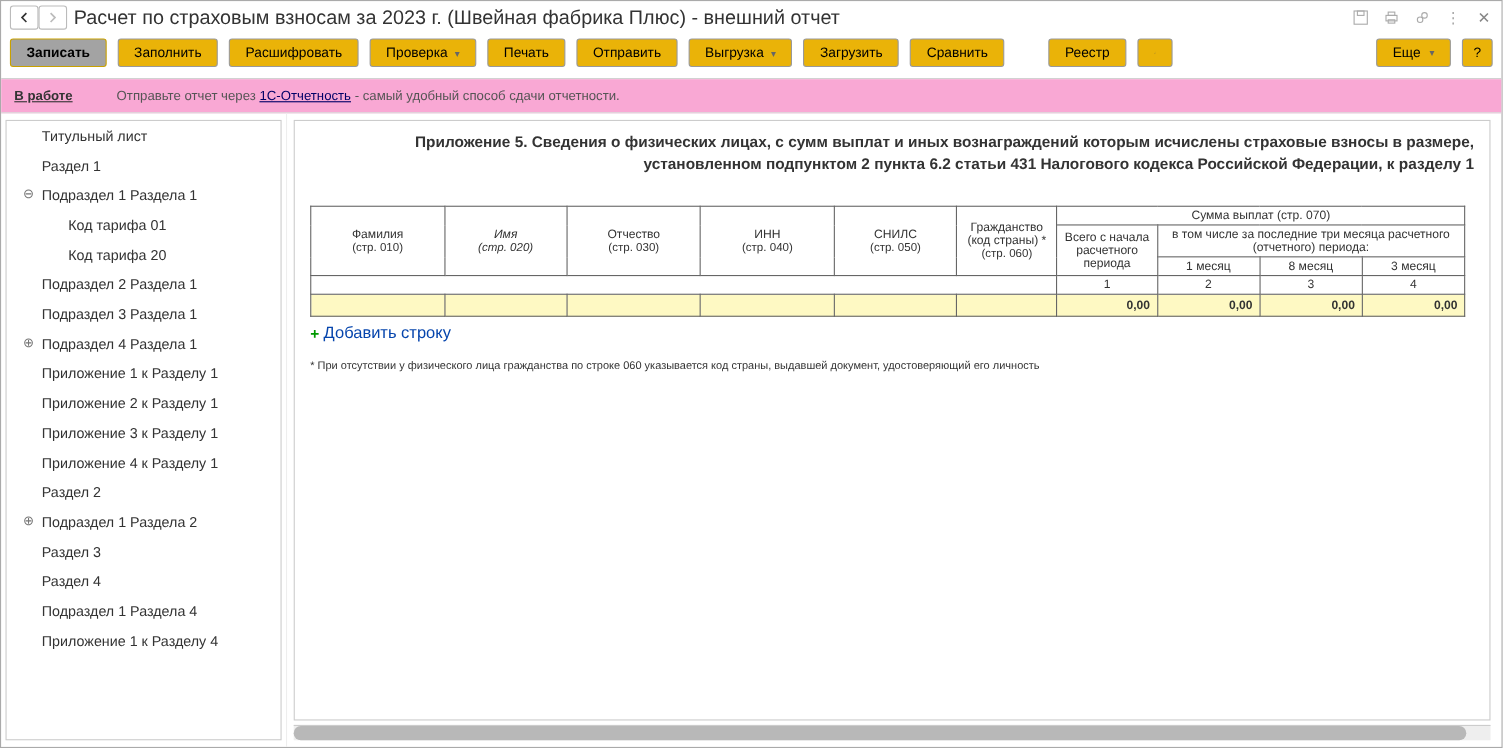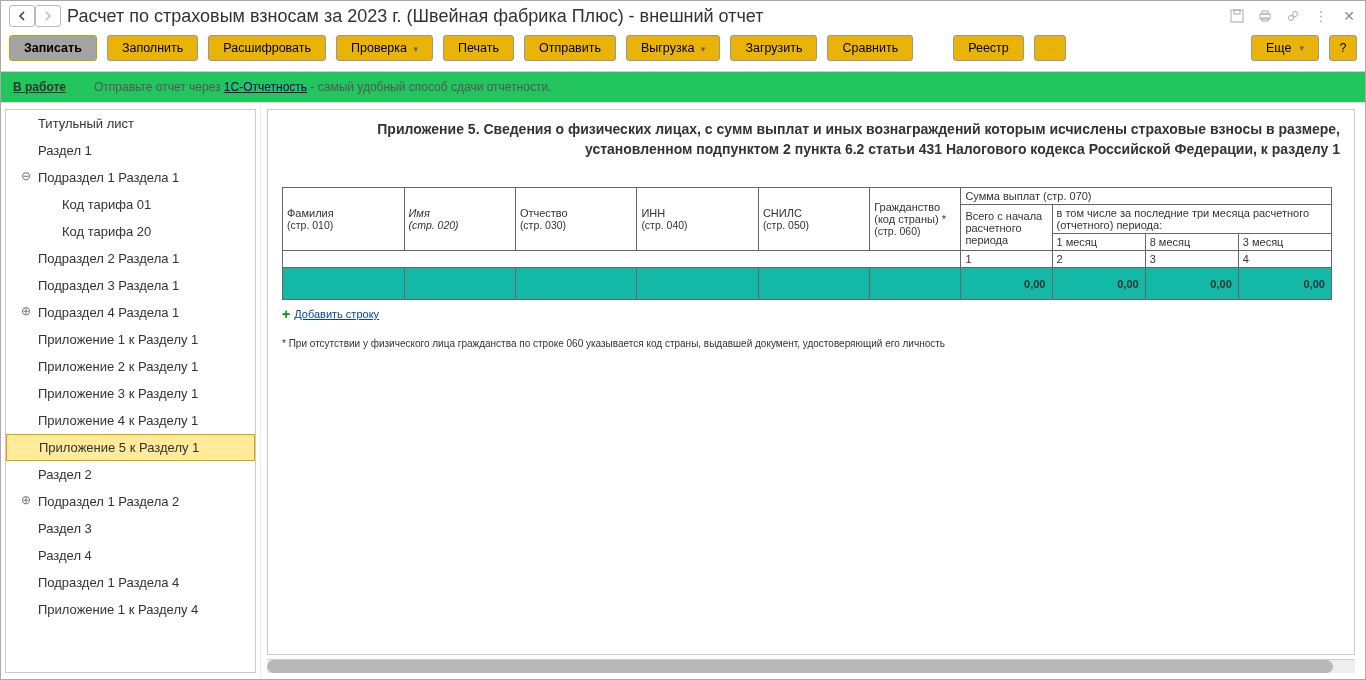--- a/index.html
+++ b/index.html
@@ -16,48 +16,48 @@
   
   .toolbar { display: flex; align-items: center; padding: 6px 8px 10px 8px; gap: 10px; border-bottom: 1px solid #ccc; }
   .btn { border: 1px solid #999; background: #eab308; border-radius: 3px; padding: 5px 14px; cursor: pointer; font-size: 12.5px; }
   .btn-primary { background: #a3a3a3; border: 1px solid #c9a100; font-weight: bold; }
   .btn-more { margin-left: auto; display:flex; align-items:center; gap:4px;}
   .btn-help { width: 28px; padding: 5px 0; text-align:center; }
   .btn-attach { width: 32px; display:flex; align-items:center; justify-content:center; }
   .drop::after { content: " ▾"; font-size: 9px; color: #666; margin-left: 4px; }
 
   
-  .status-line { background: #22c55e; padding: 8px 12px; display:flex; align-items:center; gap: 28px; border-bottom: 1px solid #ddd; }
+  .status-line { background: #f9a8d4; padding: 8px 12px; display:flex; align-items:center; gap: 40px; border-bottom: 1px solid #ddd; }
   .status-label { font-weight: bold; text-decoration: underline; }
   .status-msg { color: #555; }
   .status-msg a { color: #006; text-decoration: underline; cursor: pointer; }
 
   
   .body-row { flex: 1; display: flex; min-height: 0; }
   .sidebar { width: 260px; padding: 6px 4px; border-right: 1px solid #eee; }
   .tree { border: 1px solid #ccc; height: 100%; overflow-y: auto; }
   .node { padding: 6px 8px 6px 32px; cursor: pointer; font-size: 13px; position: relative; white-space: nowrap; }
   .node.l1 { padding-left: 32px; }
   .node.l2 { padding-left: 56px; }
   .node.selected { background: #ffeb99; border: 1px solid #d9a600; padding-top:5px; padding-bottom:5px; }
   .expander { position: absolute; left: 14px; top: 6px; width: 12px; height: 12px; color: #777; font-size: 12px; line-height: 12px; text-align: center; }
 
   
   .content { flex: 1; padding: 6px 10px 6px 6px; display:flex; flex-direction: column; min-width:0; }
   .sheet-wrap { flex:1; border:1px solid #ccc; padding: 10px 14px 10px 14px; overflow:auto; position:relative; }
   .sheet-title { font-weight: bold; text-align: right; font-size: 14px; line-height: 1.4; margin-bottom: 28px; }
   table.grid { border-collapse: collapse; width: 1050px; }
-  table.grid th, table.grid td { border: 1px solid #666; font-size: 11px; text-align: left; padding: 2px 4px; vertical-align: middle; }
+  table.grid th, table.grid td { border: 1px solid #666; font-size: 11px; text-align: center; padding: 2px 4px; vertical-align: middle; }
   table.grid th { font-weight: normal; }
   .sub { color: #333; font-size: 10.5px; }
   .row-numbers td { font-size: 11px; }
-  .data-row td { background: #14b8a6; height: 32px; }
+  .data-row td { background: #fef9c3; height: 20px; }
   .val-cell { text-align: right !important; padding-right: 6px !important; font-weight: bold; }
   .add-row { margin-top: 6px; display:flex; align-items:center; gap:4px; }
-  .add-row a { color: #0645ad; text-decoration: underline; cursor:pointer; font-size:11px; }
+  .add-row a { color: #0645ad; cursor:pointer; font-size:15px; }
   .plus { color: #090; font-weight: bold; font-size: 14px; }
   .footnote { margin-top: 16px; font-size: 10px; color: #333; }
   .hscroll { height: 14px; background: #eee; border-top: 1px solid #ccc; margin-top: 4px; position: relative; }
   .hthumb { position:absolute; left:0; top:0; height:100%; width: 98%; background:#b8b8b8; border-radius: 7px; }
 </style>
 </head>
 <body>
 
 <div class="topbar">
   <div class="nav-btn">
@@ -132,21 +132,20 @@
         <div class="node l1"><span class="expander">⊖</span><span>Подраздел 1 Раздела 1</span></div>
         <div class="node l2"><span>Код тарифа 01</span></div>
         <div class="node l2"><span>Код тарифа 20</span></div>
         <div class="node l1"><span>Подраздел 2 Раздела 1</span></div>
         <div class="node l1"><span>Подраздел 3 Раздела 1</span></div>
         <div class="node l1"><span class="expander">⊕</span><span>Подраздел 4 Раздела 1</span></div>
         <div class="node l1"><span>Приложение 1 к Разделу 1</span></div>
         <div class="node l1"><span>Приложение 2 к Разделу 1</span></div>
         <div class="node l1"><span>Приложение 3 к Разделу 1</span></div>
         <div class="node l1"><span>Приложение 4 к Разделу 1</span></div>
-        <div class="node l1 selected"><span>Приложение 5 к Разделу 1</span></div>
         <div class="node l1"><span>Раздел 2</span></div>
         <div class="node l1"><span class="expander">⊕</span><span>Подраздел 1 Раздела 2</span></div>
         <div class="node l1"><span>Раздел 3</span></div>
         <div class="node l1"><span>Раздел 4</span></div>
         <div class="node l1"><span>Подраздел 1 Раздела 4</span></div>
         <div class="node l1"><span>Приложение 1 к Разделу 4</span></div>
       </div>
   </div>
 
   <div class="content">

